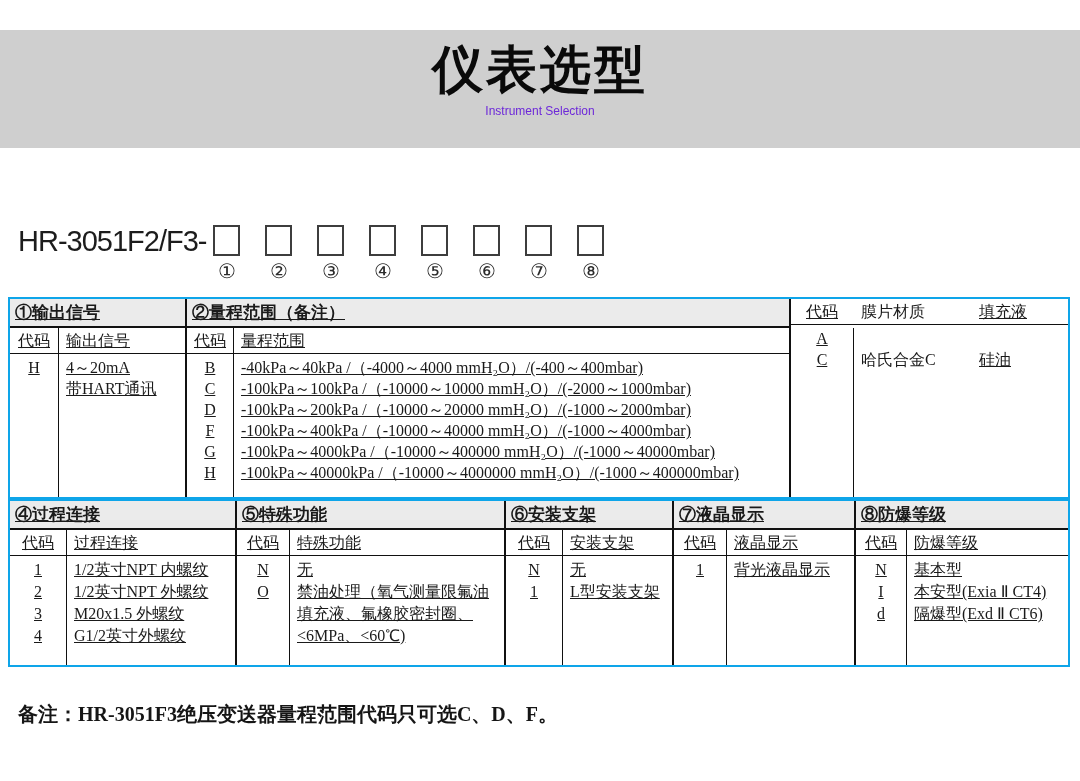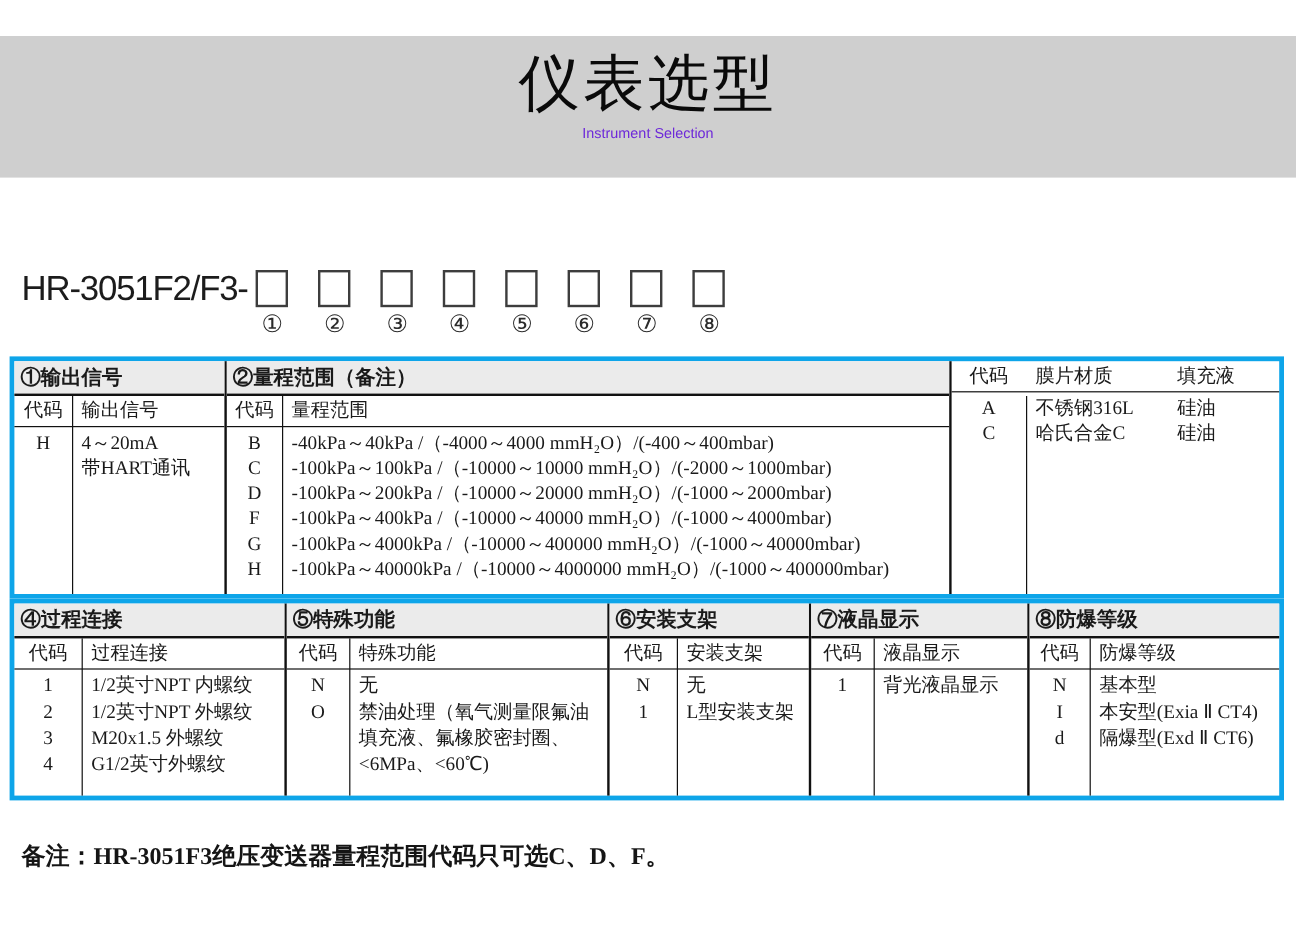--- a/index.html
+++ b/index.html
@@ -14,21 +14,21 @@
 
   
   .title-band {
     position: absolute; left: 0; top: 30px;
     width: 1080px; height: 118px;
     background: #cfcfcf; text-align: center;
   }
   .page-title {
     margin-top: 11px;
     font-family: "Liberation Sans", sans-serif;
-    font-weight: normal; font-size: 51px; line-height: 58px;
+    font-weight: bold; font-size: 51px; line-height: 58px;
     letter-spacing: 3px; color: #0a0a0a;
   }
   .page-subtitle {
     font-family: "Liberation Sans", sans-serif;
     font-size: 12px; line-height: 24px; color: #6d28d9;
   }
 
   
   .model-row {
     position: absolute; left: 18px; top: 224px;
@@ -40,21 +40,21 @@
     color: #1c1c1c; white-space: nowrap;
   }
   .slots { display: flex; gap: 25px; margin-left: 7px; margin-top: 1px; }
   .slot { display: flex; flex-direction: column; align-items: center; }
   .slot-box { width: 27px; height: 31px; border: 2px solid #3d3d3d; background: #fff; }
   .slot-num { margin-top: 3px; font-size: 20px; line-height: 24px; color: #2b2b2b; }
 
   
   .tbl {
     position: absolute; left: 8px; width: 1062px;
-    border: 4px solid #0ea5e9; background: #fff; display: flex;
+    border: 2px solid #0ea5e9; background: #fff; display: flex; text-decoration: underline;
   }
   #band1 { top: 297px; height: 202px; }
   #band2 { top: 499px; height: 168px; }
 
   .sec { position: relative; display: flex; flex-direction: column; border-right: 2px solid #111; }
   .sec:last-child { border-right: none; flex: 1; }
   .sec-title {
     height: 29px; flex: none;
     background: #ebebeb; border-bottom: 2px solid #111;
     font-family: "Liberation Sans", sans-serif; font-weight: bold;
@@ -184,21 +184,20 @@
   </div>
 
   <div class="sec">
     <div class="sub">
       <span class="c" style="width:62px">代码</span>
       <span class="d"><span class="matw">膜片材质</span><span>填充液</span></span>
     </div>
     <div class="bod">
       <div class="row">
         <span class="c" style="width:62px">A</span>
-        <span class="d"><span class="matw">不锈钢316L</span><span>硅油</span></span>
       </div>
       <div class="row">
         <span class="c" style="width:62px">C</span>
         <span class="d"><span class="matw">哈氏合金C</span><span>硅油</span></span>
       </div>
     </div>
     <div class="vline" style="left:62px"></div>
   </div>
 </div>
 

